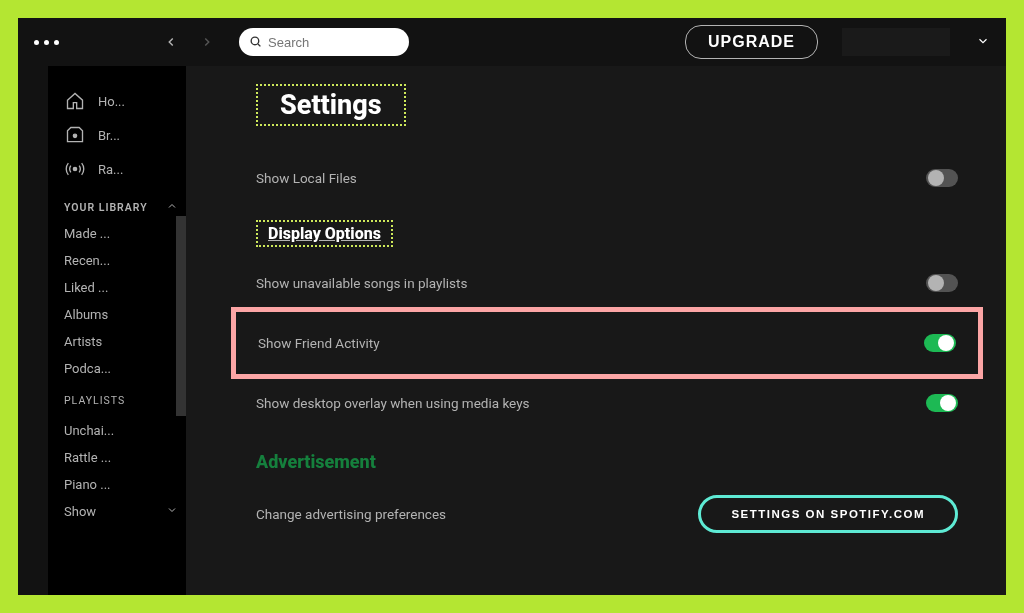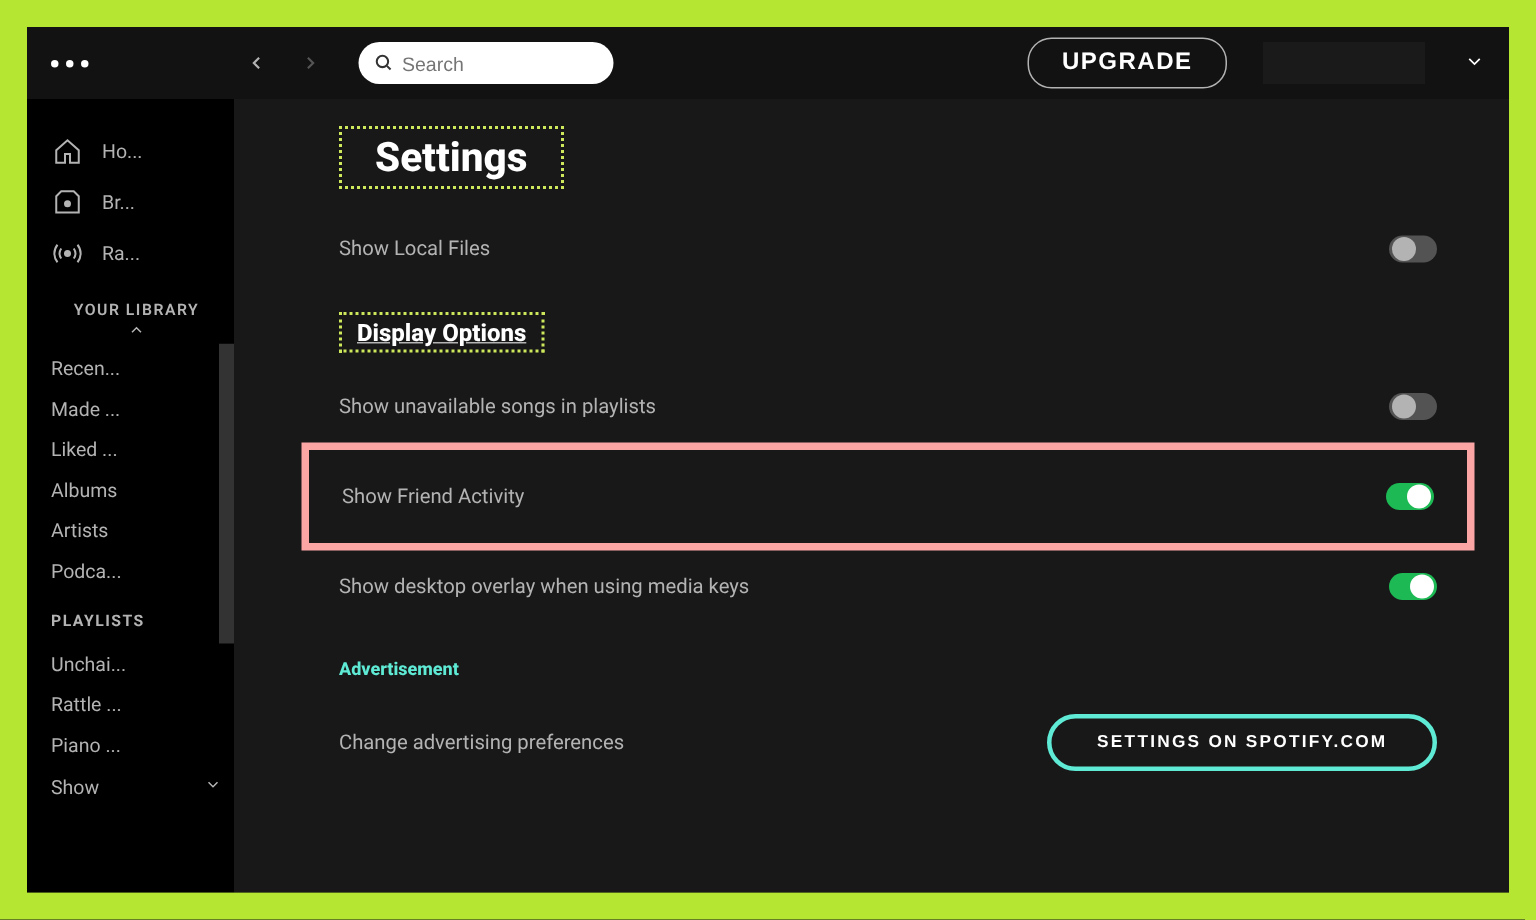--- a/index.html
+++ b/index.html
@@ -51,61 +51,61 @@
     .spacer { flex: 1; }
     .upgrade-btn {
       border: 1px solid #b3b3b3; color: #fff; font-weight: 700; font-size: 16px;
       letter-spacing: 1px; border-radius: 16px; padding: 7px 22px; background: transparent; cursor:pointer;
     }
     .userbox {
       width: 108px; height: 28px; background: #1a1a1a; margin-left: 12px;
     }
     .chev-user { margin-left: 14px; color:#fff; }
     .body {
-      flex: 1; display: flex; overflow:hidden;
+      flex: 1; display: flex; overflow:hidden;padding-left:30px;
     }
     .sidebar {
       width: 138px; background: #000; display:flex; flex-direction:column;
       padding: 18px 0 0 0; font-size: 13px;
     }
     .nav-items { padding: 0 8px 0 16px; }
     .nav-item {
       display:flex; align-items:center; gap:12px; height:34px; color:#b3b3b3; cursor:pointer;
       white-space:nowrap; overflow:hidden; text-overflow:ellipsis;
     }
     .nav-item .icon { width:22px; height:22px; display:flex; align-items:center; justify-content:center; }
     .lib-header {
       display:flex; align-items:center; justify-content:space-between;
       padding: 0 8px 0 16px; margin-top:14px; color:#b3b3b3; font-size:10.5px; letter-spacing:1px;
-      font-weight:600; line-height:1.3;flex-direction:column;
+      font-weight:600; line-height:1.3;
     }
     .lib-items, .pl-items { padding: 4px 0 0 0; position:relative; }
     .lib-item, .pl-item {
       padding: 6px 8px 6px 16px; color:#b3b3b3; cursor:pointer; font-size:13px;
       white-space:nowrap; overflow:hidden; text-overflow:ellipsis; display:flex; justify-content:space-between; align-items:center;
     }
     .pl-header {
-      padding: 12px 8px 6px 16px; color:#b3b3b3; font-size:10.5px; letter-spacing:1px; font-weight:700;
+      padding: 12px 8px 6px 16px; color:#b3b3b3; font-size:10.5px; letter-spacing:1px; font-weight:400;
     }
     .scroll-ind {
       position:absolute; right:0; top:0; width:10px; height:200px; background:#333;
     }
     .main {
       flex:1; overflow:hidden; background:#181818; position:relative;
       padding: 18px 48px 0 70px;
     }
-    .title-wrap { display:inline-block; border:2px dotted #cde85a; padding:3px 22px; margin-bottom:16px; }
+    .title-wrap { display:inline-block; border:2px dotted #cde85a; padding:3px 22px; margin-bottom:28px; }
     .title { color:#fff; font-size:27px; font-weight:800; }
     .row {
       display:flex; align-items:center; justify-content:space-between;
       padding: 15px 0; color:#b3b3b3; font-size:13.5px;
     }
     .section-head-wrap { display:inline-block; border:2px dotted #cde85a; padding:2px 10px; margin-top:18px; margin-bottom:12px;text-decoration:underline;}
     .section-head { color:#fff; font-size:16px; font-weight:800; }
-    .section-head-plain { color:#5eead4; font-size:12px; font-weight:800; margin-top:24px; margin-bottom:8px; }
+    .section-head-plain { color:#15803d; font-size:18px; font-weight:800; margin-top:24px; margin-bottom:8px; }
     .toggle {
       width:32px; height:18px; background:#535353; border-radius:10px; position:relative; cursor:pointer;
     }
     .toggle .knob {
       position:absolute; top:1px; left:2px; width:16px; height:16px; background:#b3b3b3; border-radius:50%;
     }
     .toggle.on { background:#1db954; }
     .toggle.on .knob { left:14px; background:#fff; }
     .highlight-box {
       border:5px solid #fca5a5; margin: 0 -25px; padding: 0 22px; position:relative;
@@ -196,24 +196,24 @@
         <span>
           <svg width="12" height="12" viewBox="0 0 24 24" fill="none" stroke="#b3b3b3" stroke-width="2">
               <polyline points="18 15 12 9 6 15"></polyline>
             </svg>
         </span>
       </div>
       <div style="position:relative; flex:1; overflow:hidden;">
         <div class="scroll-ind"></div>
         <div class="lib-items">
           <div class="lib-item">
+              <span>Made ...</span>
+            </div>
+          <div class="lib-item">
               <span>Recen...</span>
-            </div>
-          <div class="lib-item">
-              <span>Made ...</span>
             </div>
           <div class="lib-item">
               <span>Liked ...</span>
             </div>
           <div class="lib-item">
               <span>Albums</span>
             </div>
           <div class="lib-item">
               <span>Artists</span>
             </div>

